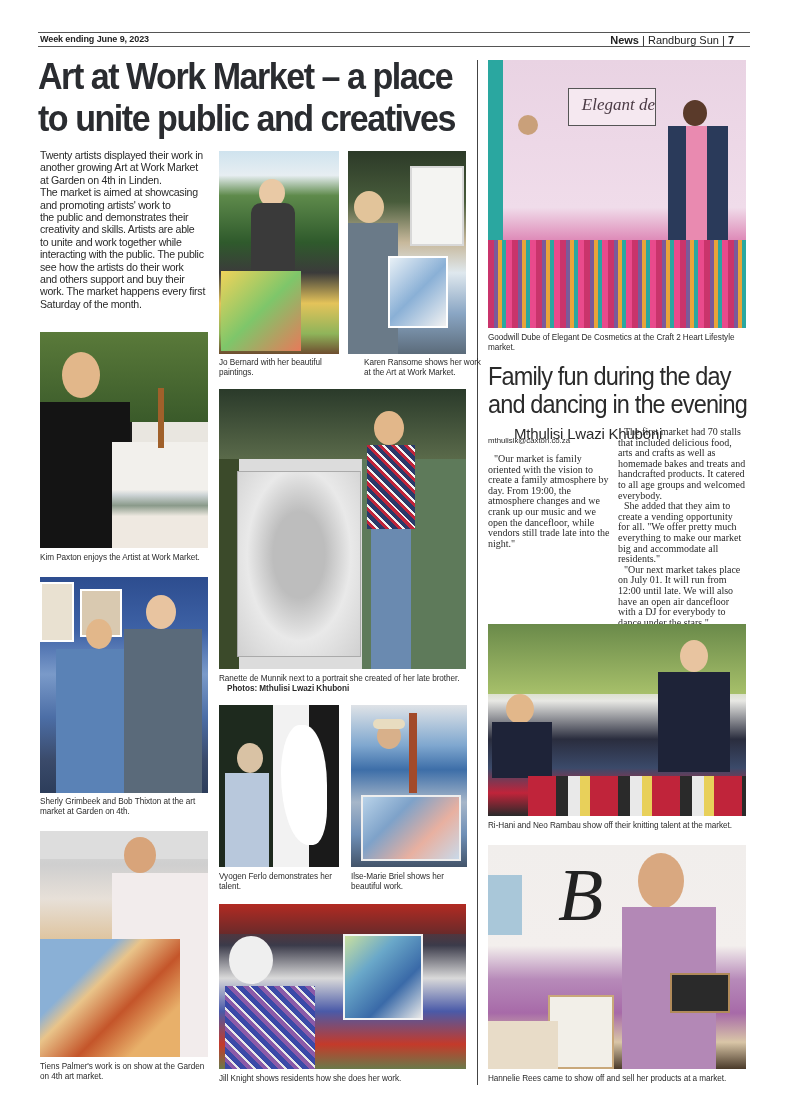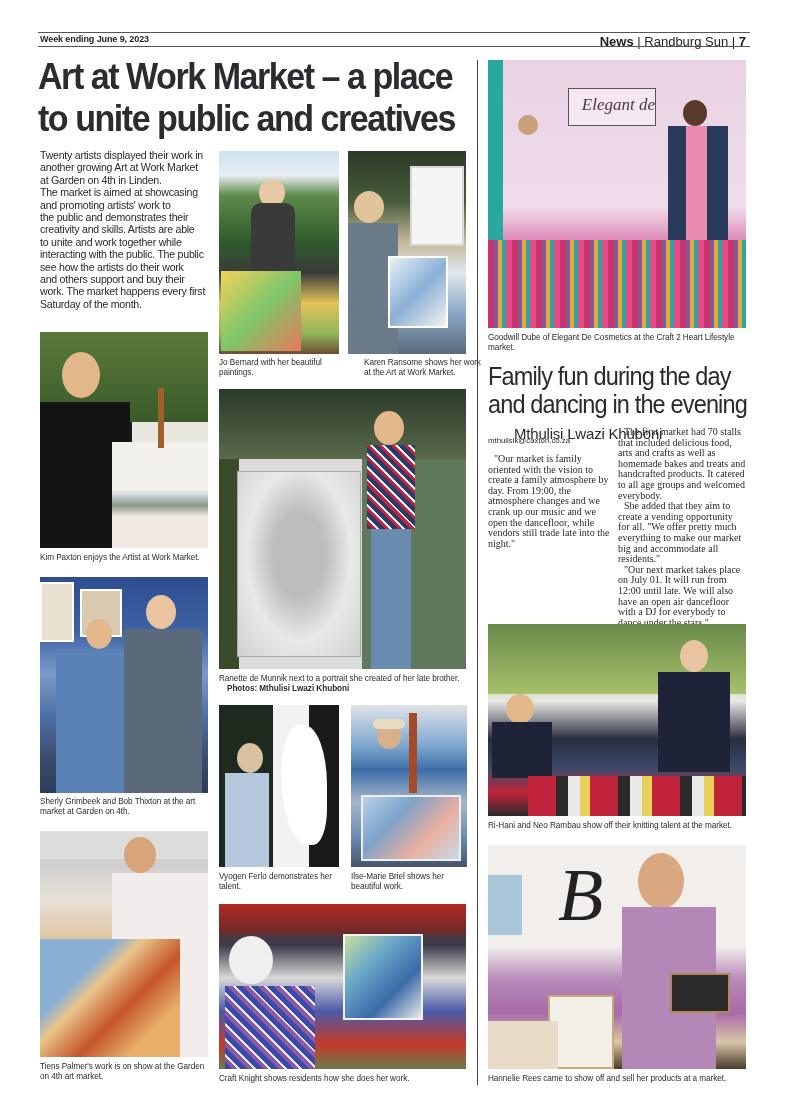--- a/index.html
+++ b/index.html
@@ -5,21 +5,21 @@
     * { box-sizing: border-box; margin: 0; padding: 0; }
     html, body { width: 786px; height: 1113px; background: #ffffff; overflow: hidden; }
     body { position: relative; font-family: "Liberation Sans", sans-serif; color: #2b2b2b; }
 
     .abs { position: absolute; }
 
     
     .folio-rule-top { left: 38px; top: 32px; width: 712px; height: 1px; background: #555; }
     .folio-rule-bot { left: 38px; top: 46px; width: 712px; height: 1px; background: #555; }
     .folio-left { left: 40px; top: 34px; font-size: 9px; font-weight: bold; color: #222; letter-spacing: -0.1px; }
-    .folio-right { right: 40px; top: 34px; font-size: 13px; color: #222; }
+    .folio-right { right: 52px; top: 34px; font-size: 11px; color: #222; }
     .folio-right b { font-weight: bold; }
 
     
     .col-divider { left: 477px; top: 60px; width: 1px; height: 1025px; background: #444; }
 
     
     .headline {
       left: 38px; top: 56px; width: 432px;
       font-family: "Liberation Sans", sans-serif; font-weight: bold;
       font-size: 37px; line-height: 42px; color: #2a2c30;
@@ -218,21 +218,21 @@
   <div class="ph-inner" style="left:0; top:108px; width:140px; height:118px; background:linear-gradient(135deg,#8ab0d6 0 30%,#e9c48a 40%,#c4552a 60%,#e8b06a 80%);"></div>
 </div>
 <div class="caption" style="left:40px; top:1062px; width:172px;">Tiens Palmer's work is on show at the Garden on 4th art market.</div>
 
 <div class="photo ph-jill" style="left:219px; top:904px; width:247px; height:165px;" title="Jill Knight painting">
   <div class="ph-inner" style="left:0; top:0; width:247px; height:30px; background:linear-gradient(180deg,#b22a22,#6a2a2a);"></div>
   <div class="ph-inner" style="left:10px; top:32px; width:44px; height:48px; border-radius:50%; background:#efefef;"></div>
   <div class="ph-inner" style="left:6px; top:82px; width:90px; height:83px; background:repeating-linear-gradient(45deg,#3a4aa8 0 5px,#8a5aa8 5px 9px,#e9e9e9 9px 11px);"></div>
   <div class="ph-inner" style="left:124px; top:30px; width:80px; height:86px; background:linear-gradient(135deg,#c9e0a0,#6aa8c9,#3a6aa8,#e8e8e8); border:2px solid #f2f2f2;"></div>
 </div>
-<div class="caption" style="left:219px; top:1074px; width:252px;">Craft Knight shows residents how she does her work.</div>
+<div class="caption" style="left:219px; top:1074px; width:252px;">Jill Knight shows residents how she does her work.</div>
 
 <div class="photo ph-hannelie" style="left:488px; top:845px; width:258px; height:224px;" title="Hannelie Rees at her stall">
   <div class="ph-inner" style="left:70px; top:10px; width:110px; height:80px; font-family:'Liberation Serif',serif; font-size:74px; line-height:80px; color:#222; font-style:italic;">B</div>
   <div class="ph-inner" style="left:0; top:30px; width:34px; height:60px; background:#a9c7d9;"></div>
   <div class="ph-inner" style="left:150px; top:8px; width:46px; height:56px; border-radius:50%; background:#d9a880;"></div>
   <div class="ph-inner" style="left:134px; top:62px; width:94px; height:162px; background:#b388b6;"></div>
   <div class="ph-inner" style="left:182px; top:128px; width:60px; height:40px; background:#2a2a2a; border:2px solid #b08a5a;"></div>
   <div class="ph-inner" style="left:60px; top:150px; width:66px; height:74px; background:#f2efe8; border:2px solid #c9a87a;"></div>
   <div class="ph-inner" style="left:0; top:176px; width:70px; height:48px; background:#e8dcc8;"></div>
 </div>

